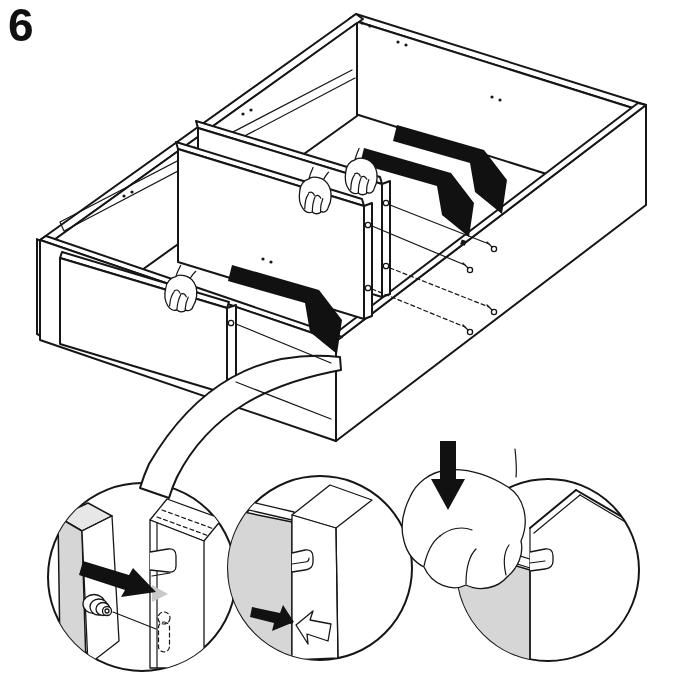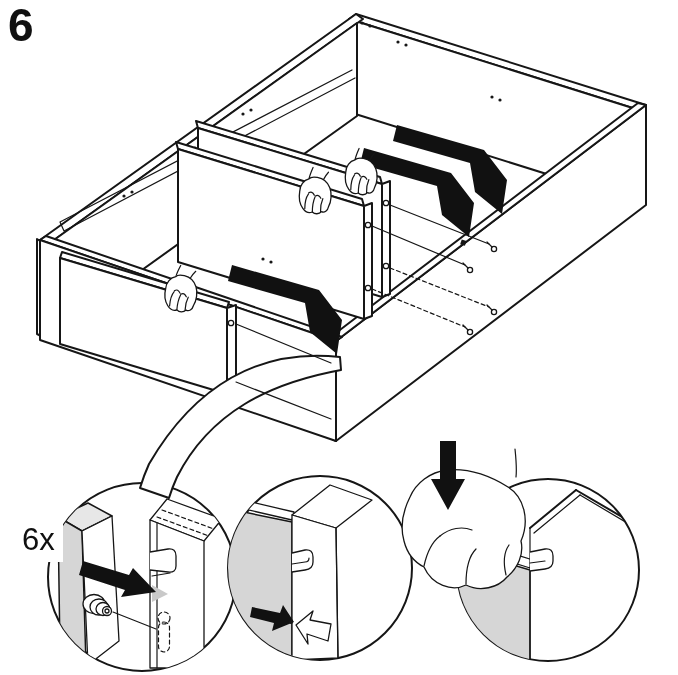--- a/index.html
+++ b/index.html
@@ -20,21 +20,20 @@
   .gry{fill:var(--shaded-panel);stroke:var(--line);stroke-width:1.5;stroke-linejoin:round;}
   .gryl{fill:var(--shaded-panel-light);stroke:var(--line);stroke-width:1.5;stroke-linejoin:round;}
   .dsh{stroke-dasharray:4 3;}
   .dot{fill:var(--line);stroke:none;}
 </style>
 </head>
 <body>
 
 <div id="stage">
   <div id="step-number">6</div>
-  <div id="qty-label">6x</div>
 
   <svg width="678" height="675" viewBox="0 0 678 675">
     <defs>
       <g id="hand">
         <path class="ln1" d="M15,1 C14,5 13,9 13,13 M31,3 C29,6 28,9 27,12"></path>
         <path class="wh1" d="M13,13 C8,15 5,21 6,27 C6,33 8,39 12,43 C15,46 19,47 22,45 C25,47 29,46 31,43 C34,44 37,41 37,37 C39,31 38,23 35,18 C32,13 27,10 21,10 C17,10 14,11 13,13 Z"></path>
         <path class="ln1" d="M14,43 C13,37 13,32 15,28 M22,45 C21,39 21,34 22,30 M30,43 C29,38 29,34 30,30"></path>
         <path class="ln1" d="M15,27 Q18,24 21,28 M22,29 Q25,26 28,30"></path>
       </g>
       <clipPath id="clipC1">

